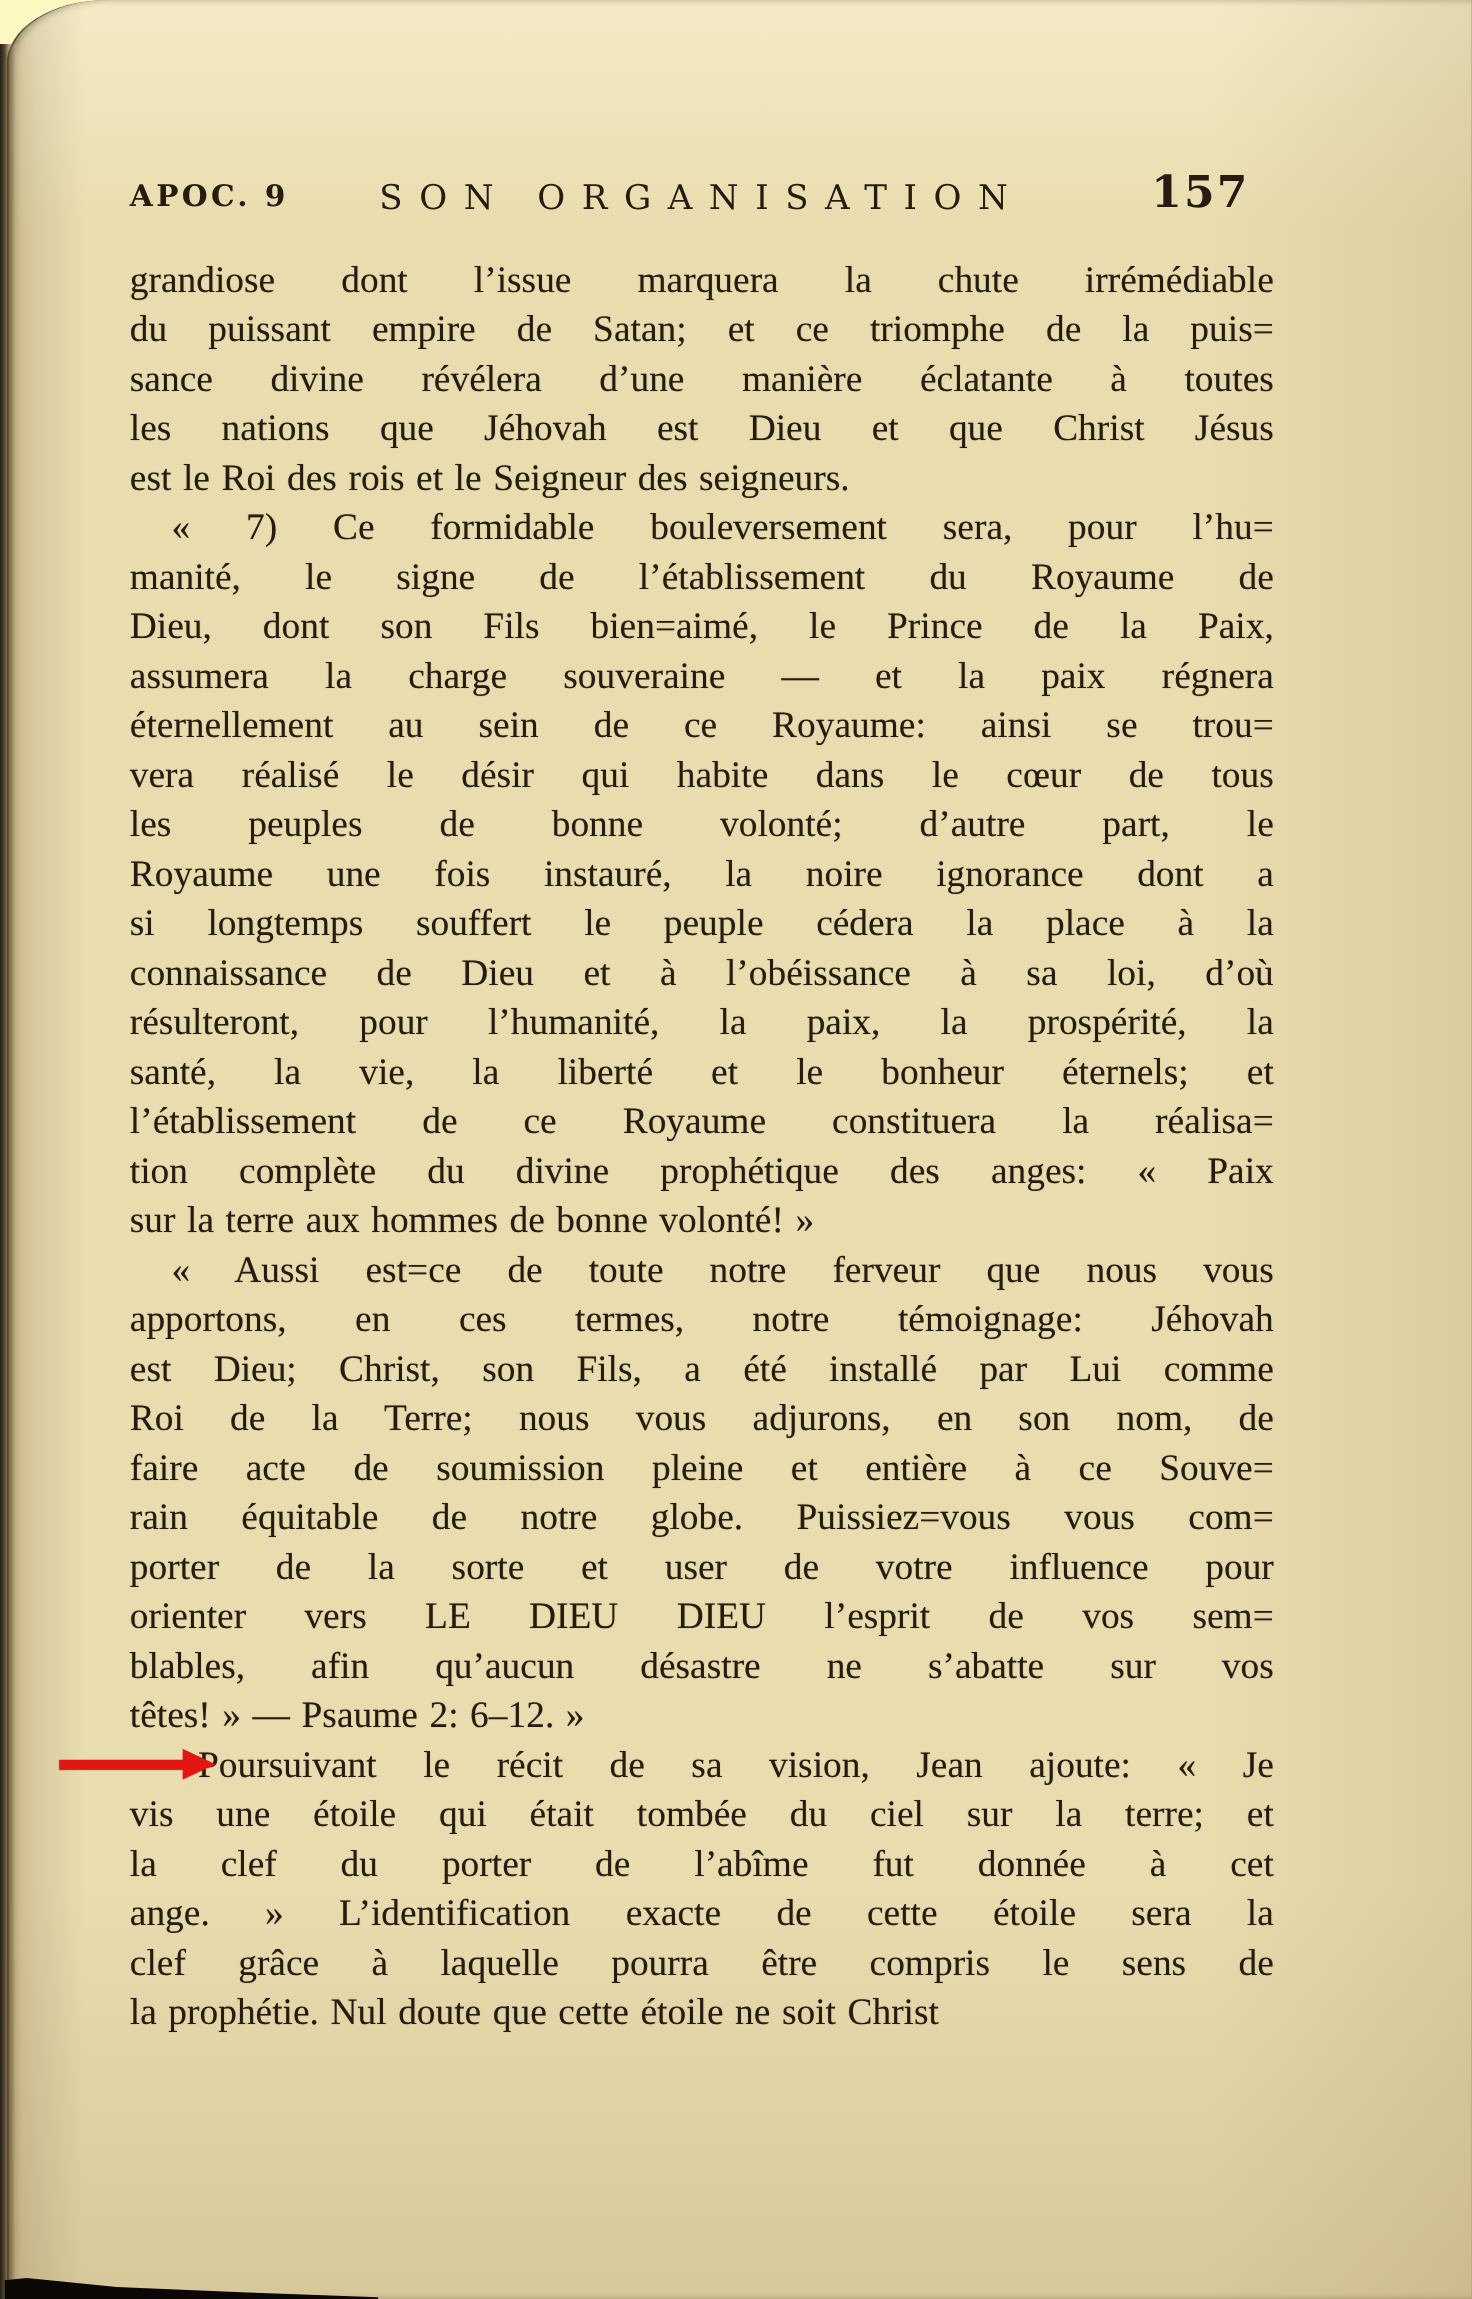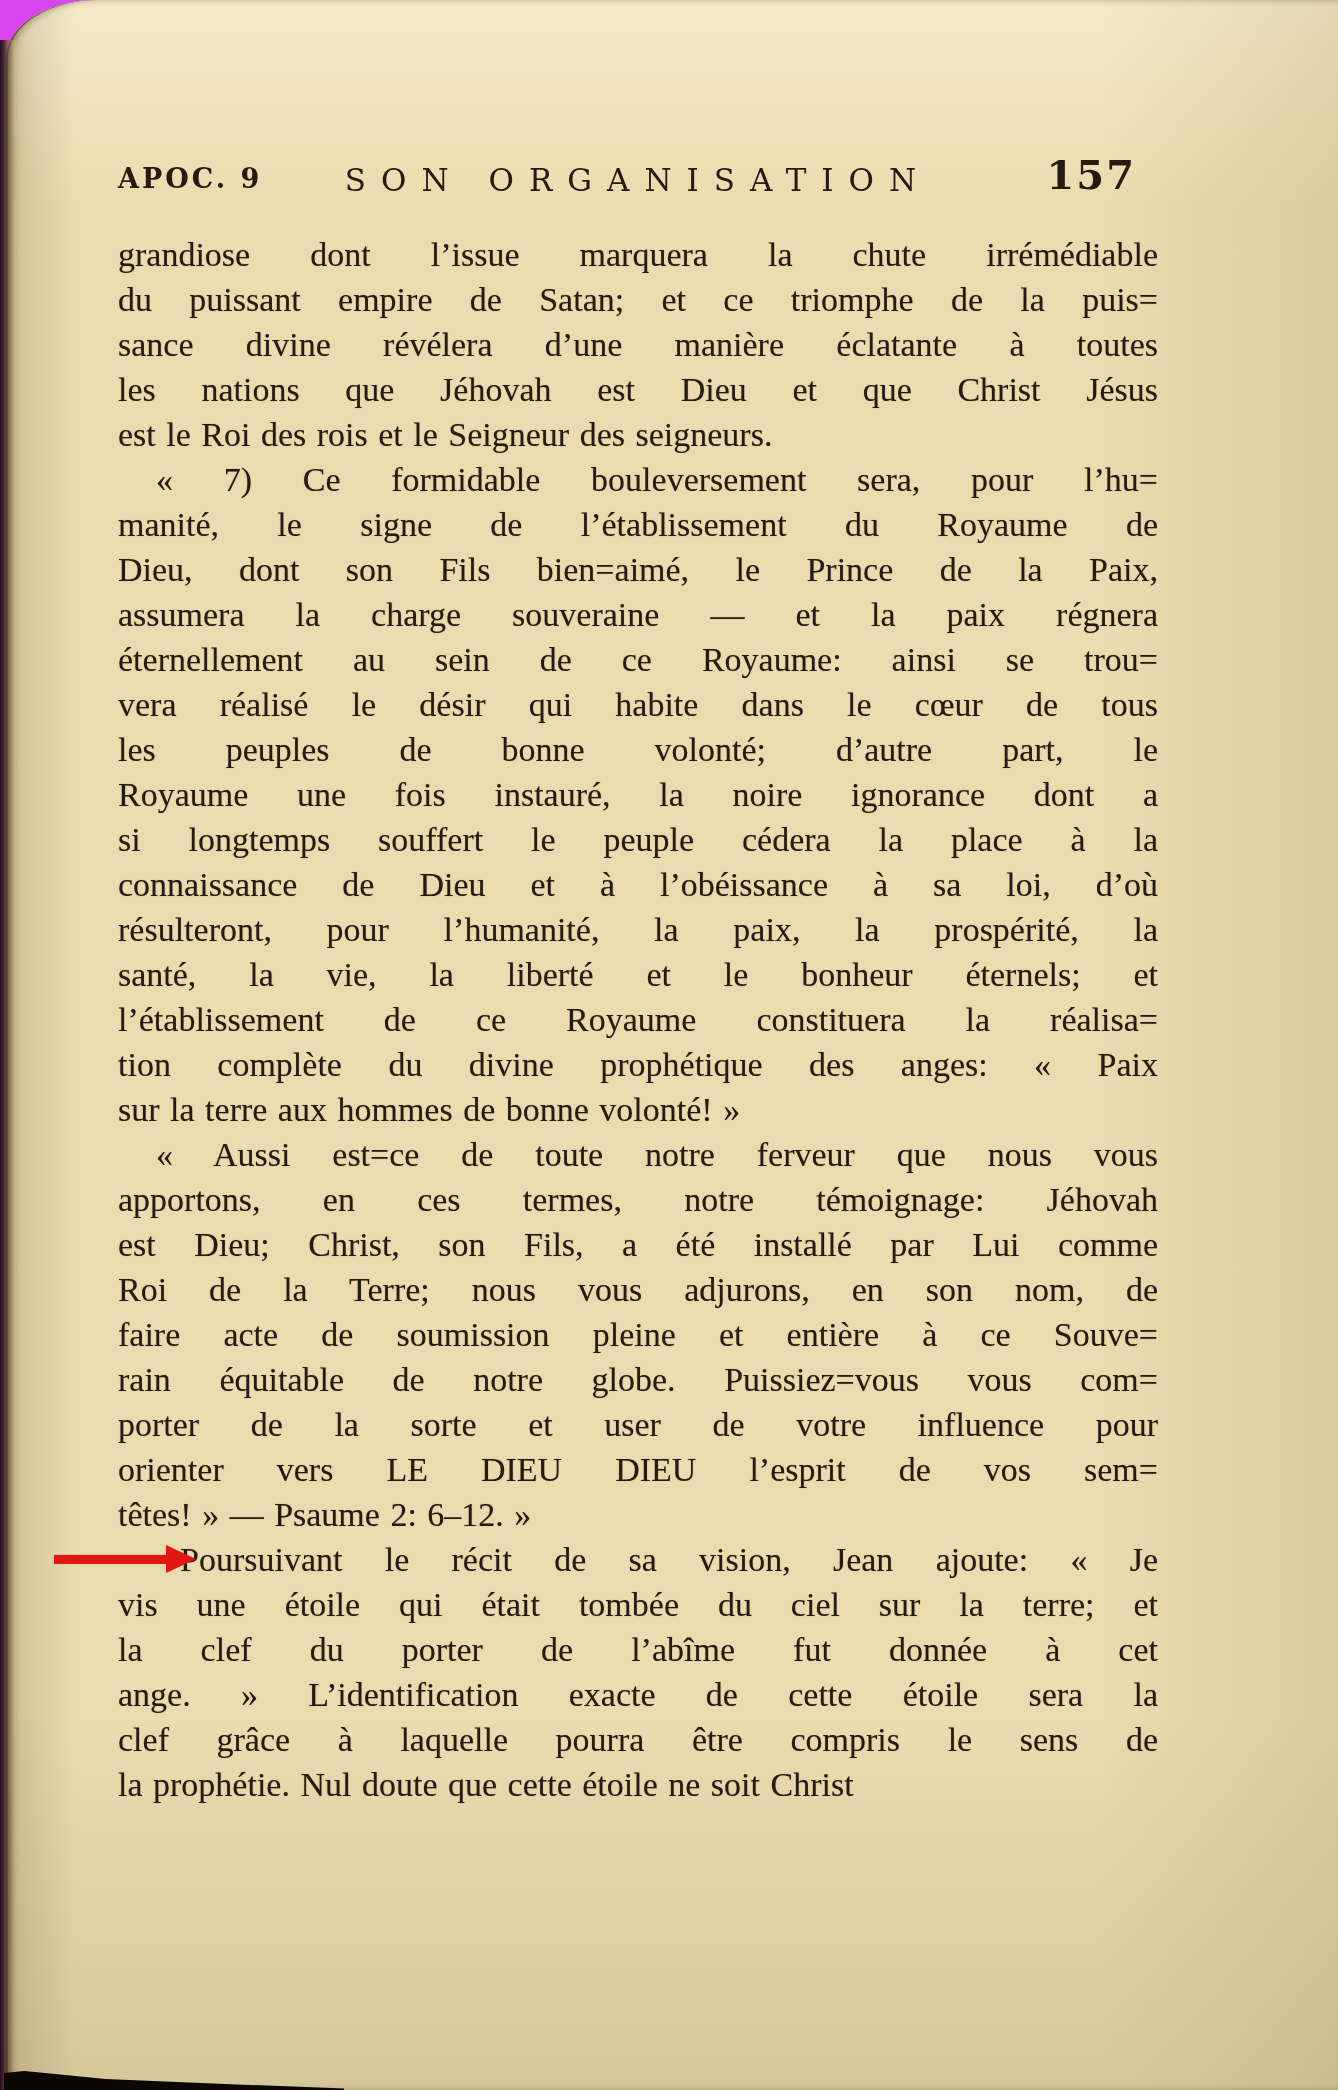--- a/index.html
+++ b/index.html
@@ -1,18 +1,18 @@
 <!DOCTYPE html>
 <html><head>
 <meta charset="utf-8">
 <style>
   html,body { margin:0; padding:0; background:#070503; }
   .scan {
     position:relative; width:1338px; height:2090px;
-    background:#d946ef; overflow:hidden;
+    background:#fef9c3; overflow:hidden;
     font-family:"DejaVu Serif","Liberation Serif",serif;
   }
   .paper {
     position:absolute; left:6px; top:0; right:0; bottom:0;
     background:
       linear-gradient(90deg, rgba(80,60,32,0.40) 0px, rgba(130,105,65,0.22) 14px, rgba(60,45,25,0.10) 26px, rgba(0,0,0,0) 70px),
       linear-gradient(90deg, rgba(0,0,0,0) 82%, rgba(160,140,92,0.20) 100%),
       linear-gradient(180deg, rgba(252,246,218,0.55) 0%, rgba(252,246,218,0) 10%, rgba(0,0,0,0) 82%, rgba(150,128,82,0.22) 100%),
       #e9dcae;
     border-top-left-radius:90px 58px;
@@ -113,20 +113,21 @@
         </div>
         <div class="para">
           <div class="line ind-s">« Aussi est=ce de toute notre ferveur que nous vous</div>
           <div class="line">apportons, en ces termes, notre témoignage: Jéhovah</div>
           <div class="line">est Dieu; Christ, son Fils, a été installé par Lui comme</div>
           <div class="line">Roi de la Terre; nous vous adjurons, en son nom, de</div>
           <div class="line">faire acte de soumission pleine et entière à ce Souve=</div>
           <div class="line">rain équitable de notre globe. Puissiez=vous vous com=</div>
           <div class="line">porter de la sorte et user de votre influence pour</div>
           <div class="line">orienter vers LE DIEU DIEU l’esprit de vos sem=</div>
+          <div class="line">blables, afin qu’aucun désastre ne s’abatte sur vos</div>
           <div class="line last">têtes! » — Psaume 2: 6–12. »</div>
         </div>
         <div class="para">
           <div class="line ind-l arrow-host">Poursuivant le récit de sa vision, Jean ajoute: « Je<span class="red-arrow">
               <span class="shaft" style="background: rgb(226, 22, 19);"></span>
               <span class="head" style="border-left-color: rgb(226, 22, 19);"></span>
             </span></div>
           <div class="line">vis une étoile qui était tombée du ciel sur la terre; et</div>
           <div class="line">la clef du porter de l’abîme fut donnée à cet</div>
           <div class="line">ange. » L’identification exacte de cette étoile sera la</div>

